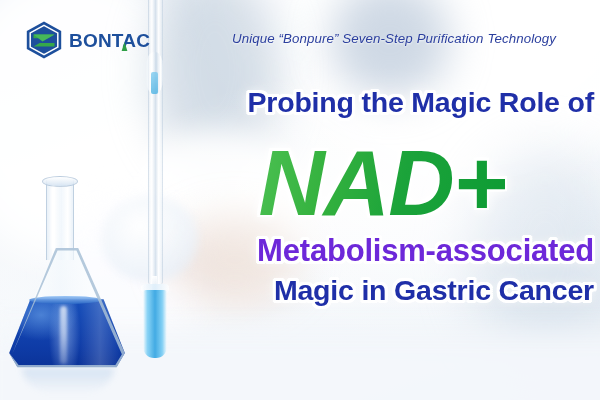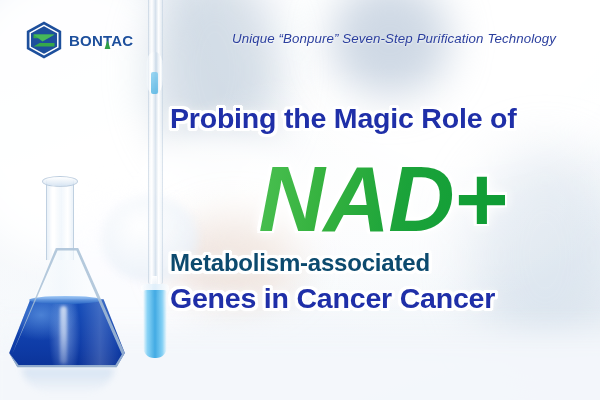--- a/index.html
+++ b/index.html
@@ -296,21 +296,21 @@
     left: 26px;
     top: 21px;
     display: flex;
     align-items: center;
     gap: 7px;
   }
   .logo-mark { width: 36px; height: 38px; display: block; }
   .logo-word {
     font-family: "Liberation Sans", sans-serif;
     font-weight: bold;
-    font-size: 15px;
+    font-size: 19px;
     letter-spacing: .2px;
     color: #1d4f9c;
     position: relative;
     line-height: 1;
     text-align: right;
   }
   .logo-word .leaf {
     position: absolute;
     right: 22px;
     bottom: -1px;
@@ -329,23 +329,23 @@
     color: #2b3f9e;
     letter-spacing: .1px;
     white-space: nowrap;
     text-shadow: 0 1px 2px rgba(255,255,255,.85);
   }
 
   
   .title-block {
     position: absolute;
     left: 170px;
-    top: 104px;
+    top: 88px;
     width: 424px;
-    text-align: left;
+    text-align: right;
   }
   .halo {
     text-shadow:
       -2px -2px 0 #fff,  2px -2px 0 #fff,
       -2px  2px 0 #fff,  2px  2px 0 #fff,
       -3px  0   0 #fff,  3px  0   0 #fff,
        0   -3px 0 #fff,  0    3px 0 #fff,
       -2px -3px 0 #fff,  2px -3px 0 #fff,
       -2px  3px 0 #fff,  2px  3px 0 #fff,
       -3px -2px 0 #fff,  3px -2px 0 #fff,
@@ -382,22 +382,22 @@
     -webkit-text-fill-color: transparent;
     filter:
       drop-shadow(2.5px 0 0 #fff) drop-shadow(-2.5px 0 0 #fff)
       drop-shadow(0 2.5px 0 #fff) drop-shadow(0 -2.5px 0 #fff)
       drop-shadow(0 0 6px rgba(255,255,255,.9));
     padding: 0 4px;
   }
   .line3 {
     font-family: "Liberation Sans", sans-serif;
     font-weight: bold;
-    font-size: 24px;
-    color: #0c4a6e;
+    font-size: 31px;
+    color: #6d28d9;
     line-height: 1.1;
     letter-spacing: -.2px;
     margin-top: 2px;
   }
   .line4 {
     font-family: "Liberation Sans", sans-serif;
     font-weight: bold;
     font-size: 28.5px;
     color: #1f2fa8;
     line-height: 1.1;
@@ -462,16 +462,16 @@
   </div>
 
   <div class="tagline">Unique “Bonpure” Seven-Step Purification Technology</div>
 
   <div class="title-block">
     <div class="line1 halo">Probing the Magic Role of</div>
     <div class="nad-line">
       <span class="nad">NAD+</span>
     </div>
     <div class="line3 halo">Metabolism-associated</div>
-    <div class="line4 halo">Genes in Cancer Cancer</div>
+    <div class="line4 halo">Magic in Gastric Cancer</div>
   </div>
 
 </div>
 
 </body></html>

